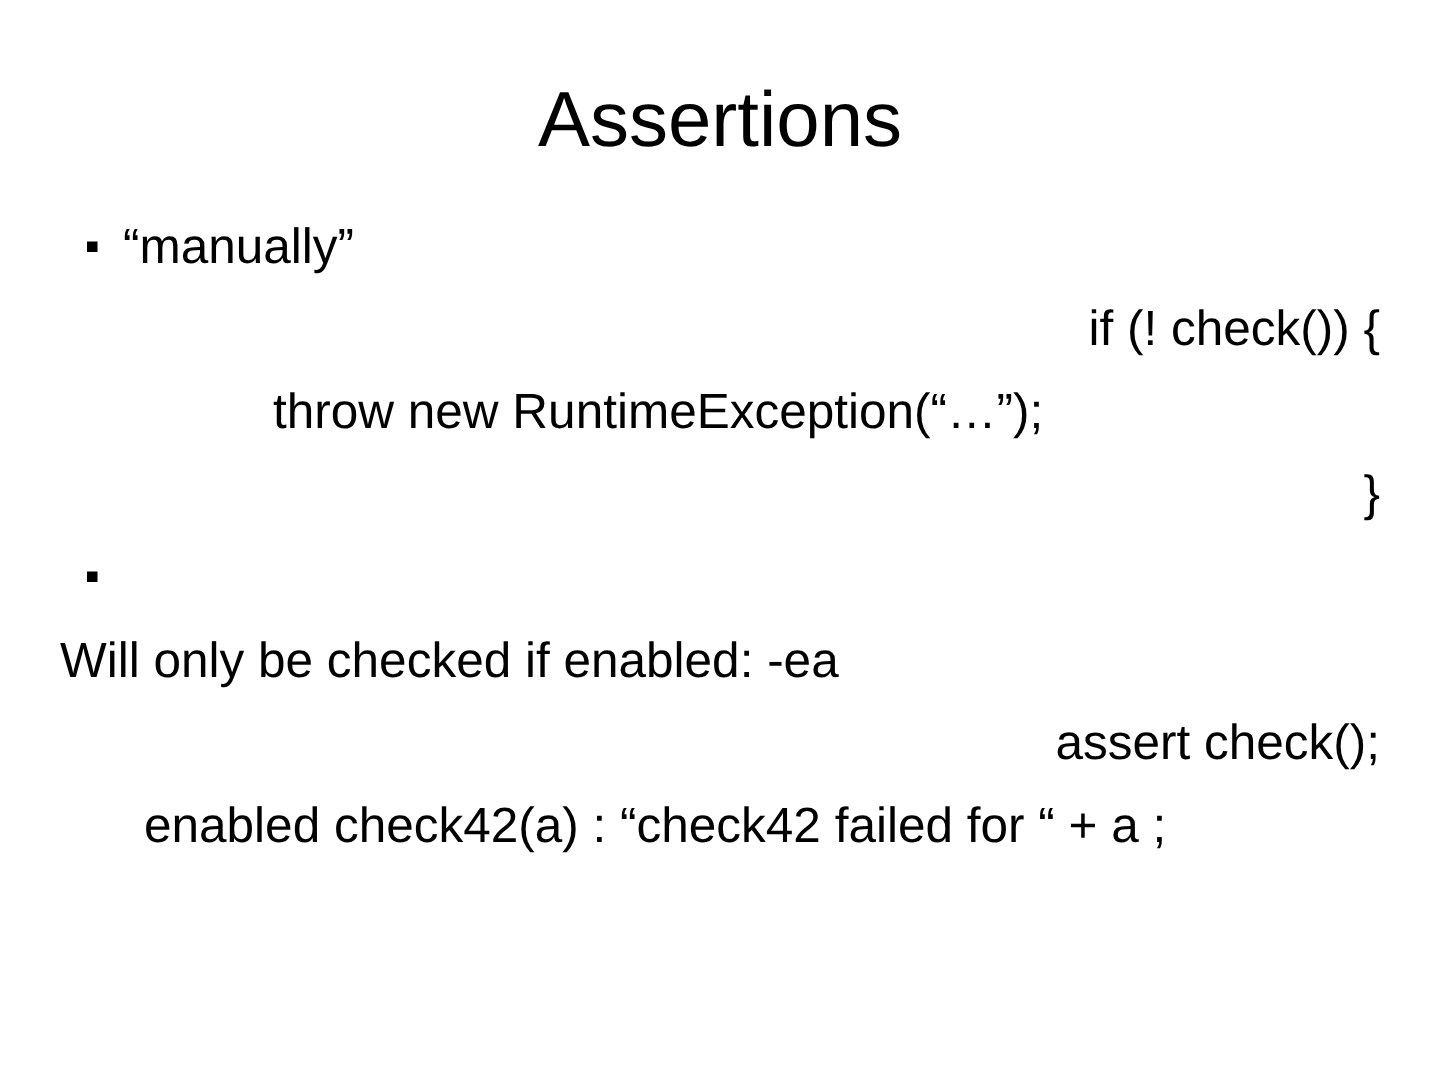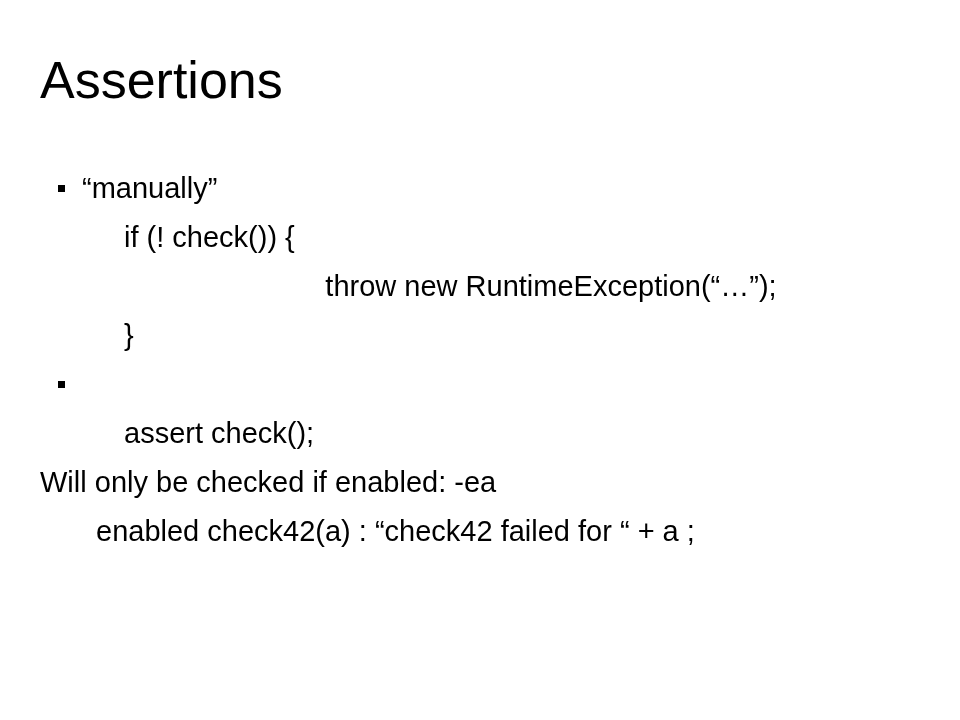--- a/index.html
+++ b/index.html
@@ -10,26 +10,27 @@
     body {
       width: 960px;
       height: 720px;
       background: #ffffff;
       font-family: Arial, Helvetica, sans-serif;
       color: #000000;
       padding: 50px 40px 40px 40px;
       overflow: hidden;
     }
     .title {
+      text-align: center;
       font-size: 52px;
       font-weight: normal;
-      margin-bottom: 56px;
+      margin-bottom: 28px;
     }
     .content {
-      font-size: 29px;
+      font-size: 33px;
       line-height: 1.55;
     }
     .bullet-item {
       display: flex;
       margin-bottom: 4px;
     }
     .bullet {
       width: 42px;
       flex-shrink: 0;
       text-align: center;
@@ -37,24 +38,24 @@
     .bullet-dot {
       display: inline-block;
       width: 7px;
       height: 7px;
       background: #000;
       vertical-align: middle;
       margin-top: -4px;
     }
     .indent-1 {
       padding-left: 84px;
+      text-align: right;
     }
     .indent-2 {
       padding-left: 142px;
-      text-align: center;
     }
     .indent-half {
       padding-left: 56px;
     }
     .no-indent {
       padding-left: 0;
     }
     .line {
       margin-bottom: 4px;
     }
@@ -74,19 +75,19 @@
   <div class="line indent-1">if (! check()) {</div>
 
   <div class="line indent-2">throw new RuntimeException(“…”);</div>
 
   <div class="line indent-1">}</div>
 
   <div class="bullet-item">
     <span class="bullet"><span class="bullet-dot"></span></span>
   </div>
 
+  <div class="line no-indent">Will only be checked if enabled:   -ea</div>
+
   <div class="line indent-1">assert check();</div>
-
-  <div class="line no-indent">Will only be checked if enabled:   -ea</div>
 
   <div class="line indent-half">enabled check42(a) : “check42 failed for “ + a ;</div>
 
 </div>
 
 </body></html>

